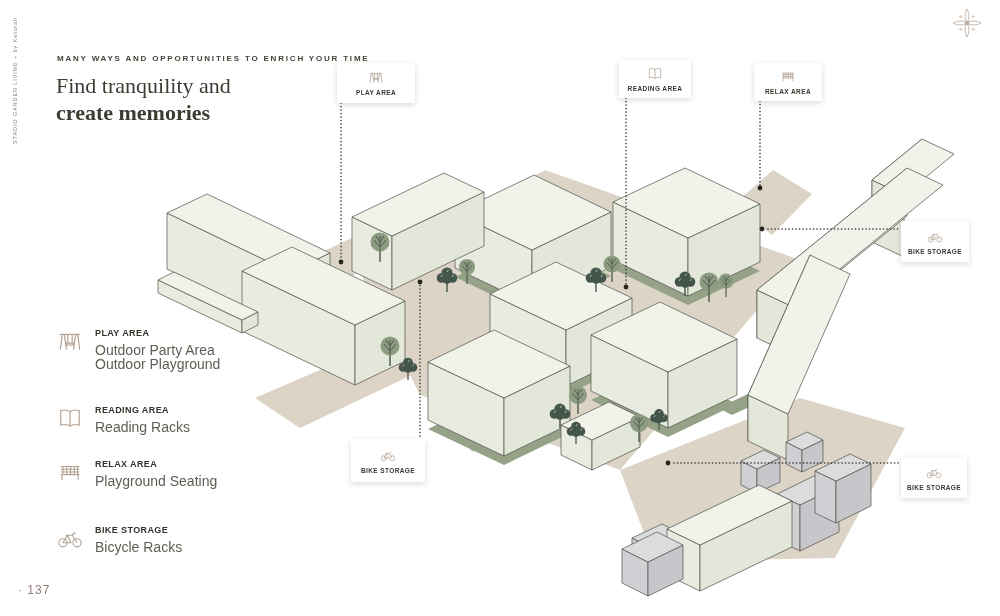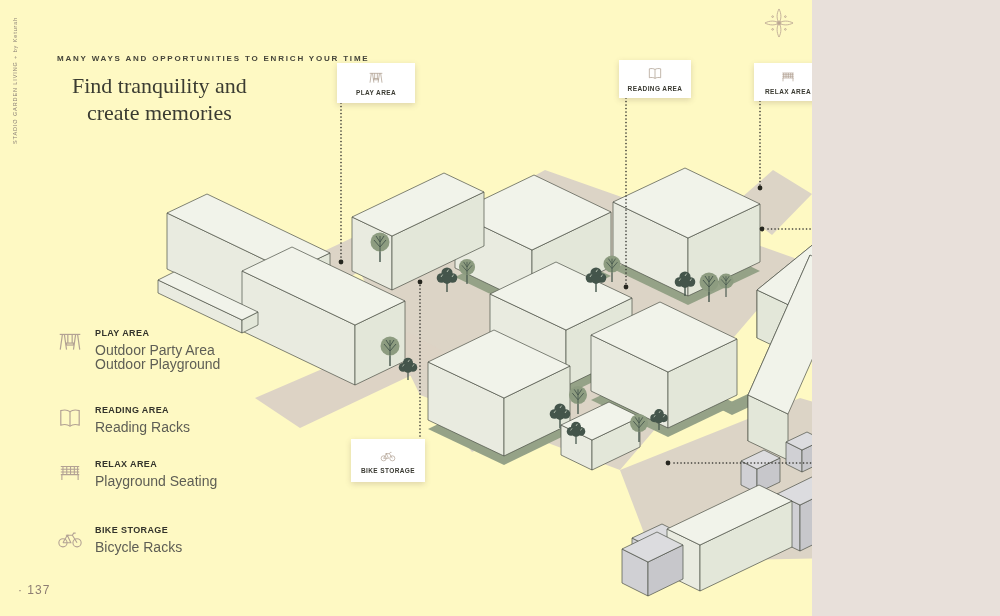--- a/index.html
+++ b/index.html
@@ -1,34 +1,34 @@
 <!DOCTYPE html>
 <html><head>
 <meta charset="utf-8">
 <style>
   html,body{margin:0;padding:0;background:#e8e0da;}
   .page{
-    position:relative;width:812px;height:616px;overflow:hidden;
-    background:#fef9c3;font-family:"Liberation Sans",sans-serif;
+    position:relative;width:1000px;height:616px;overflow:hidden;
+    background:#ffffff;font-family:"Liberation Sans",sans-serif;
   }
   .side-label{
     position:absolute;left:12px;top:24px;height:120px;
     writing-mode:vertical-rl;transform:rotate(180deg);
     font-size:5.5px;letter-spacing:.9px;color:#8b8177;white-space:nowrap;
   }
   .eyebrow{
     position:absolute;left:57px;top:54px;
     font-size:8px;font-weight:700;letter-spacing:1.8px;color:#45453a;
   }
   .title{
-    position:absolute;left:72px;top:72px;
+    position:absolute;left:56px;top:72px;
     font-family:"Liberation Serif",serif;color:#3b3c32;
-    font-size:22px;line-height:27px;font-weight:400;text-align:center;
-  }
-  .title .t2{font-weight:400;}
+    font-size:22px;line-height:27px;font-weight:400;
+  }
+  .title .t2{font-weight:700;}
   .ornament{position:absolute;right:16px;top:6px;width:34px;height:34px;}
   .map{position:absolute;left:0;top:0;width:1000px;height:616px;}
   
   .legend-item{position:absolute;left:57px;}
   .li-0{top:328px}.li-1{top:405px}.li-2{top:459px}.li-3{top:525px}
   .lg-icon{position:absolute;left:0;top:1px;width:26px;height:26px;stroke:#b3a294;fill:none;}
   .lg-text{margin-left:38px;}
   .lg-title{font-size:9px;font-weight:700;letter-spacing:.4px;color:#33332b;margin-bottom:5px;}
   .lg-sub{font-size:14px;color:#5e5e55;line-height:14px;}
   

